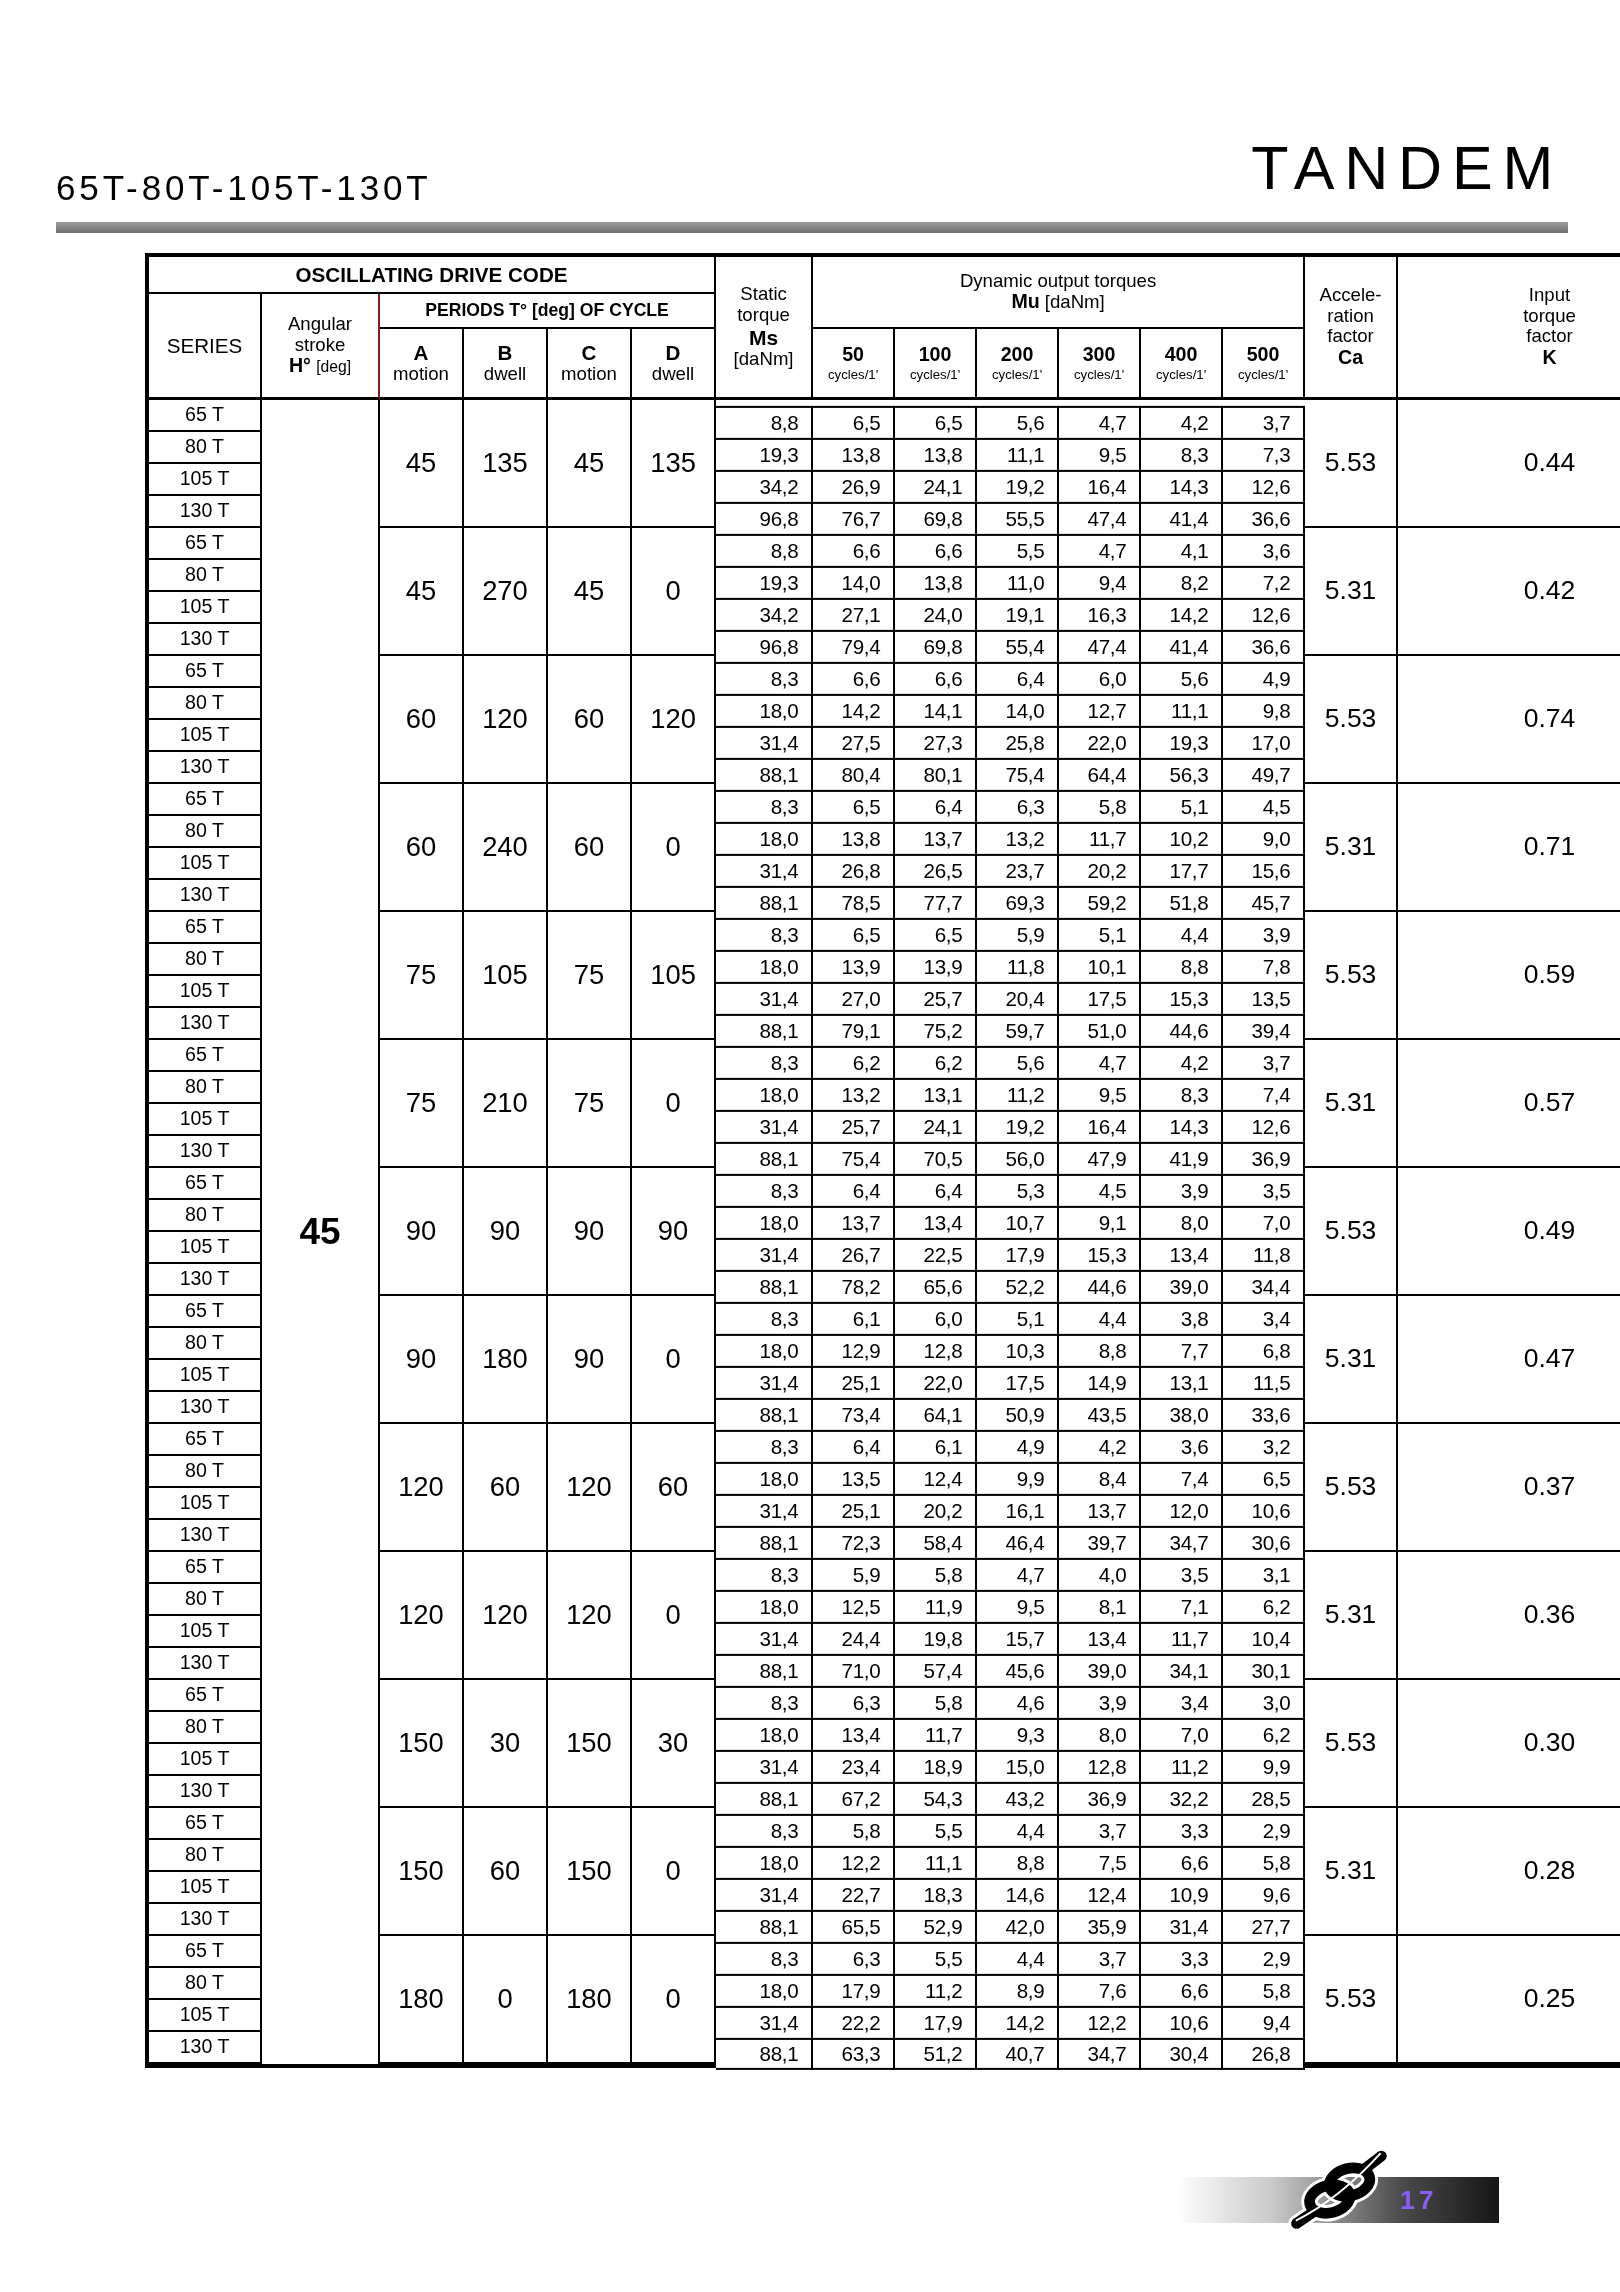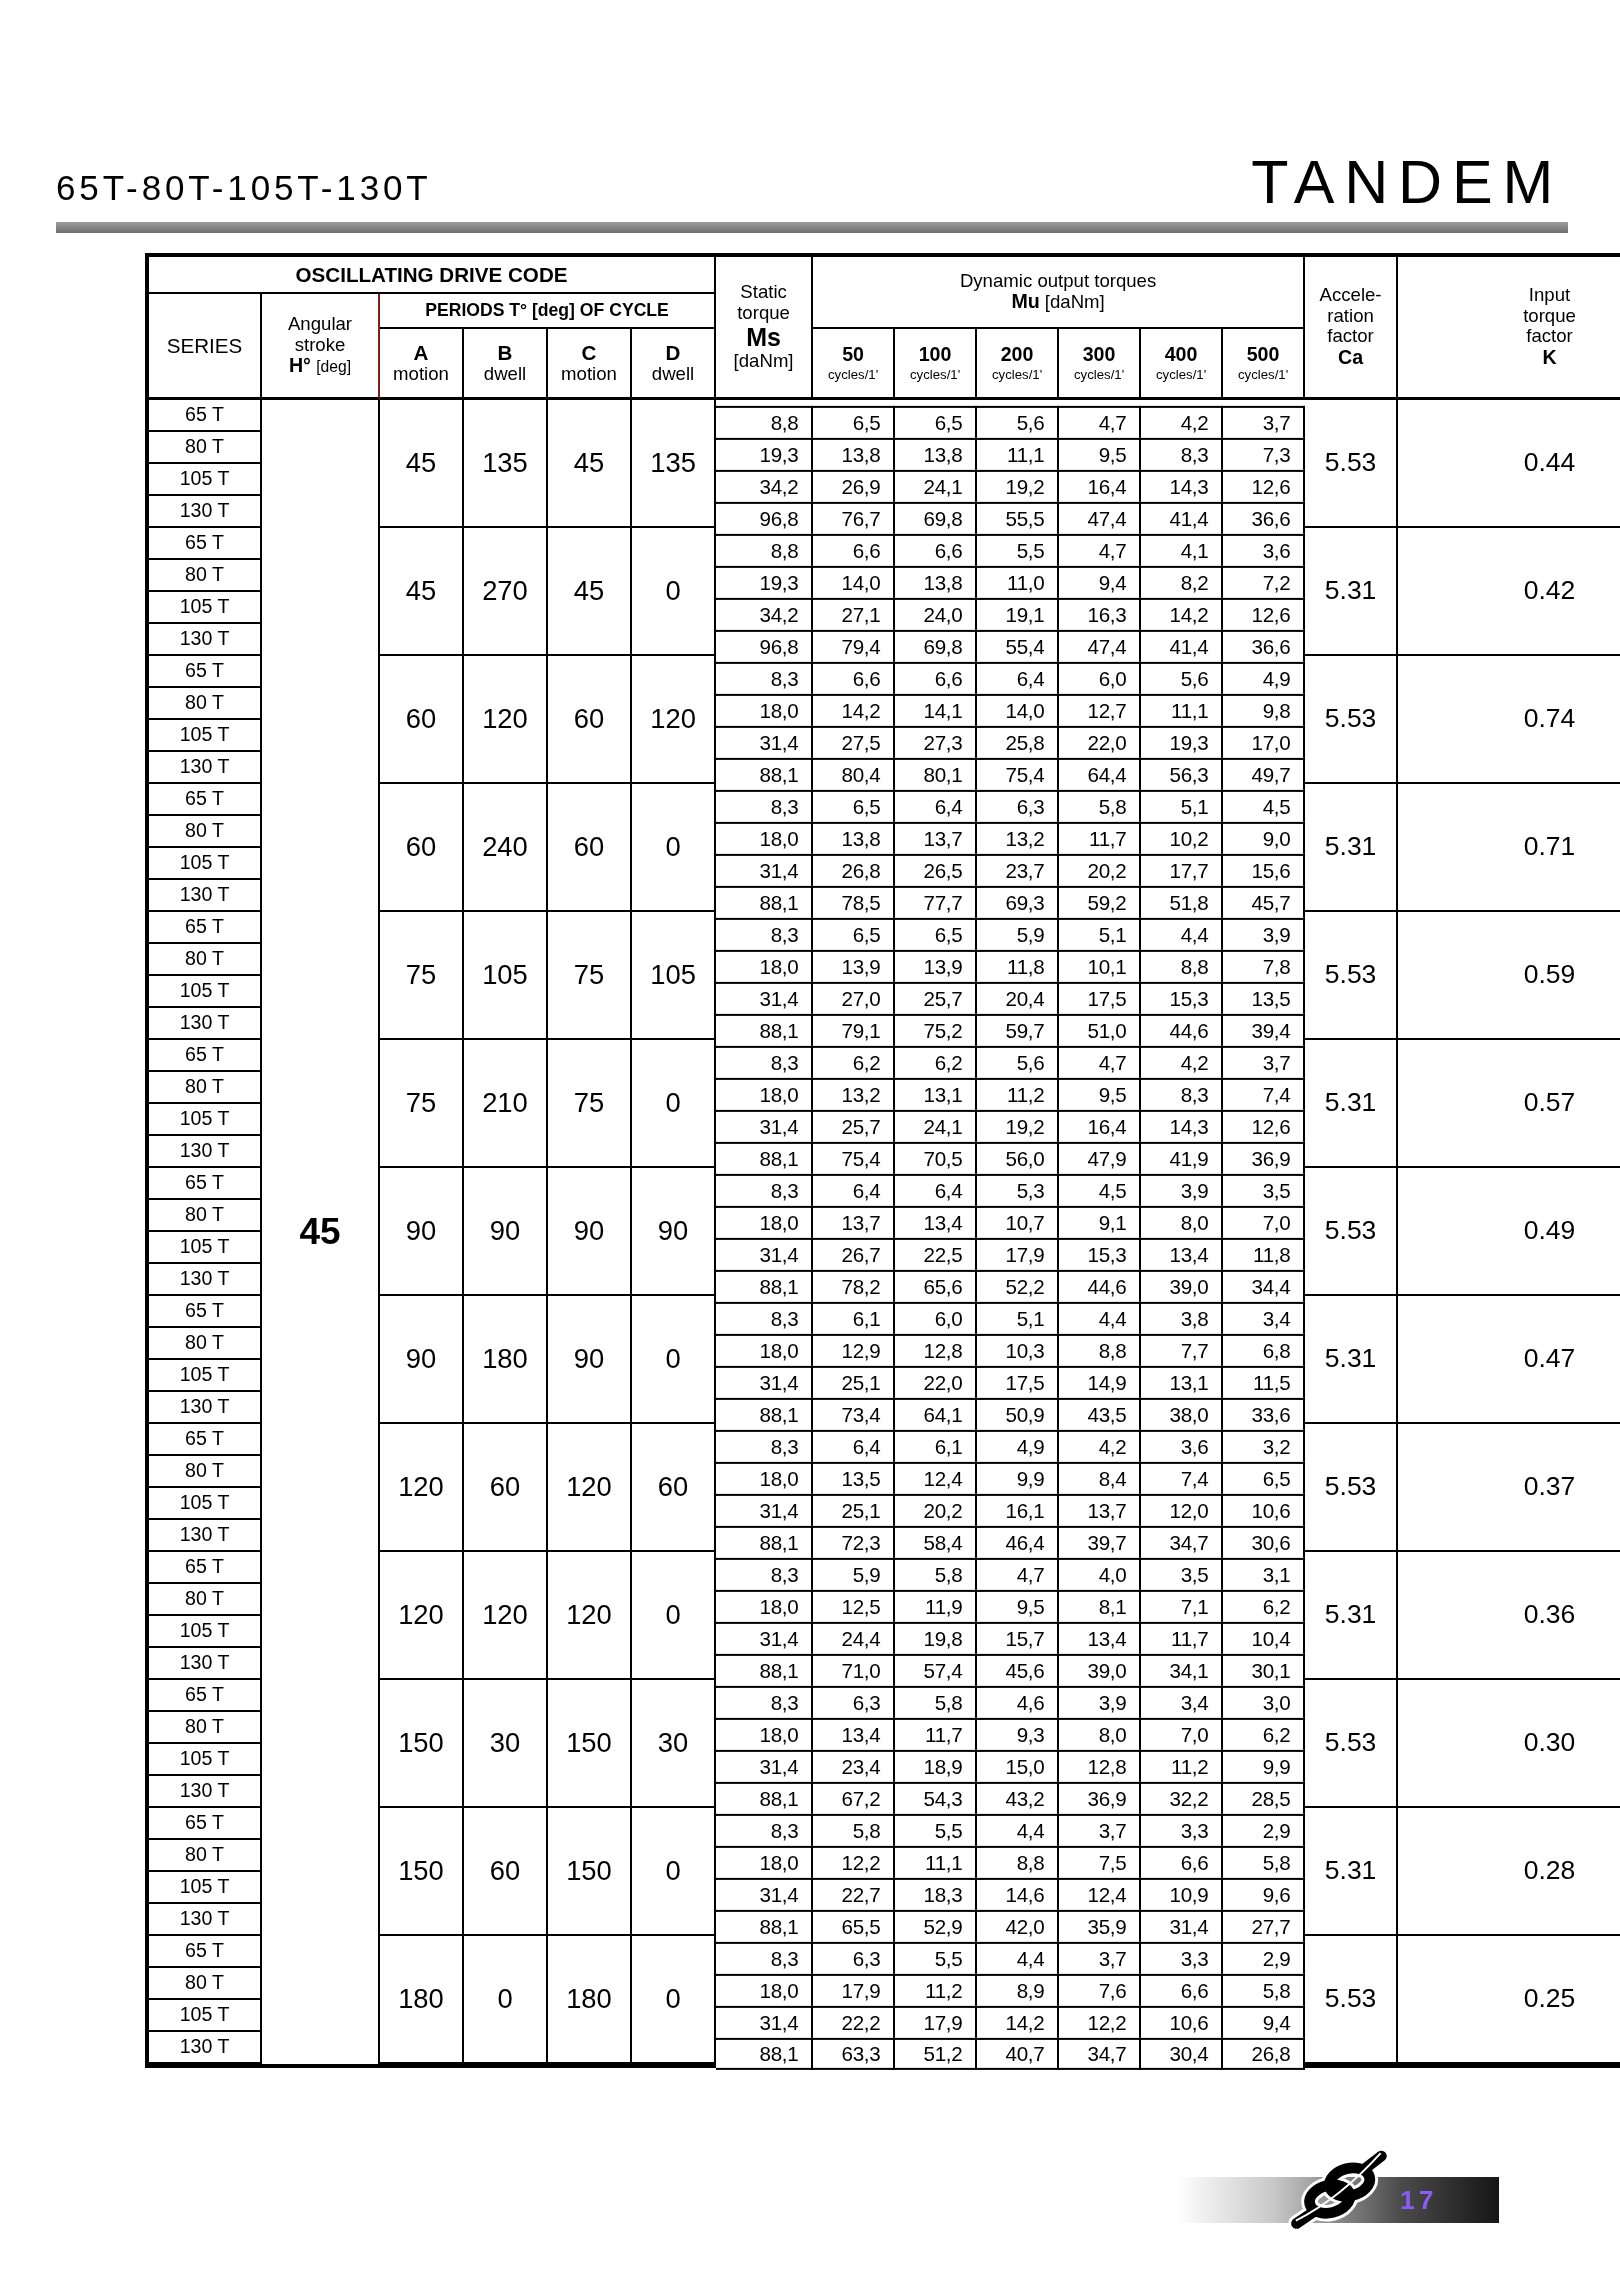--- a/index.html
+++ b/index.html
@@ -6,21 +6,21 @@
   body{
     width:1620px;height:2293px;position:relative;background:#fff;color:#000;
     font-family:"Liberation Sans", sans-serif;overflow:hidden;
   }
   
   .page-title{
     position:absolute;left:56px;top:168px;font-size:35px;letter-spacing:3.9px;
     font-weight:400;white-space:nowrap;
   }
   .brand{
-    position:absolute;top:147px;right:57px;font-size:61px;letter-spacing:9.8px;
+    position:absolute;top:133px;right:57px;font-size:61px;letter-spacing:9.8px;
     font-weight:400;white-space:nowrap;
   }
   .title-rule{
     position:absolute;left:56px;top:222px;width:1512px;height:10.8px;
     background:linear-gradient(#9d9d9d,#6f6f6f);
   }
   
   .table-wrap{
     position:absolute;left:145px;top:253px;width:1560px;
     border:4.9px solid #000;box-sizing:border-box;background:#fff;
@@ -97,21 +97,21 @@
         <col style="width:82px">
       <col style="width:93px">
         <col>
     </colgroup>
     <thead>
       <tr style="height:37px;">
         <th colspan="6" class="h-osc">OSCILLATING DRIVE CODE</th>
         <th rowspan="3" class="h-static">
           <span class="hline">Static</span>
           <span class="hline">torque</span>
-          <span class="hline b" style="font-size:25px">Ms</span>
+          <span class="hline b" style="font-size:21px">Ms</span>
           <span class="hline">[daNm]</span>
         </th>
         <th colspan="6" rowspan="2" class="h-dyn">
           <span class="hline">Dynamic output torques</span>
           <span class="hline"><span class="b" style="font-size:19.6px">Mu</span>&nbsp;<span>[daNm]</span></span>
         </th>
         <th rowspan="3" class="h-acc">
           <span class="hline">Accele-</span>
           <span class="hline">ration</span>
           <span class="hline">factor</span>

